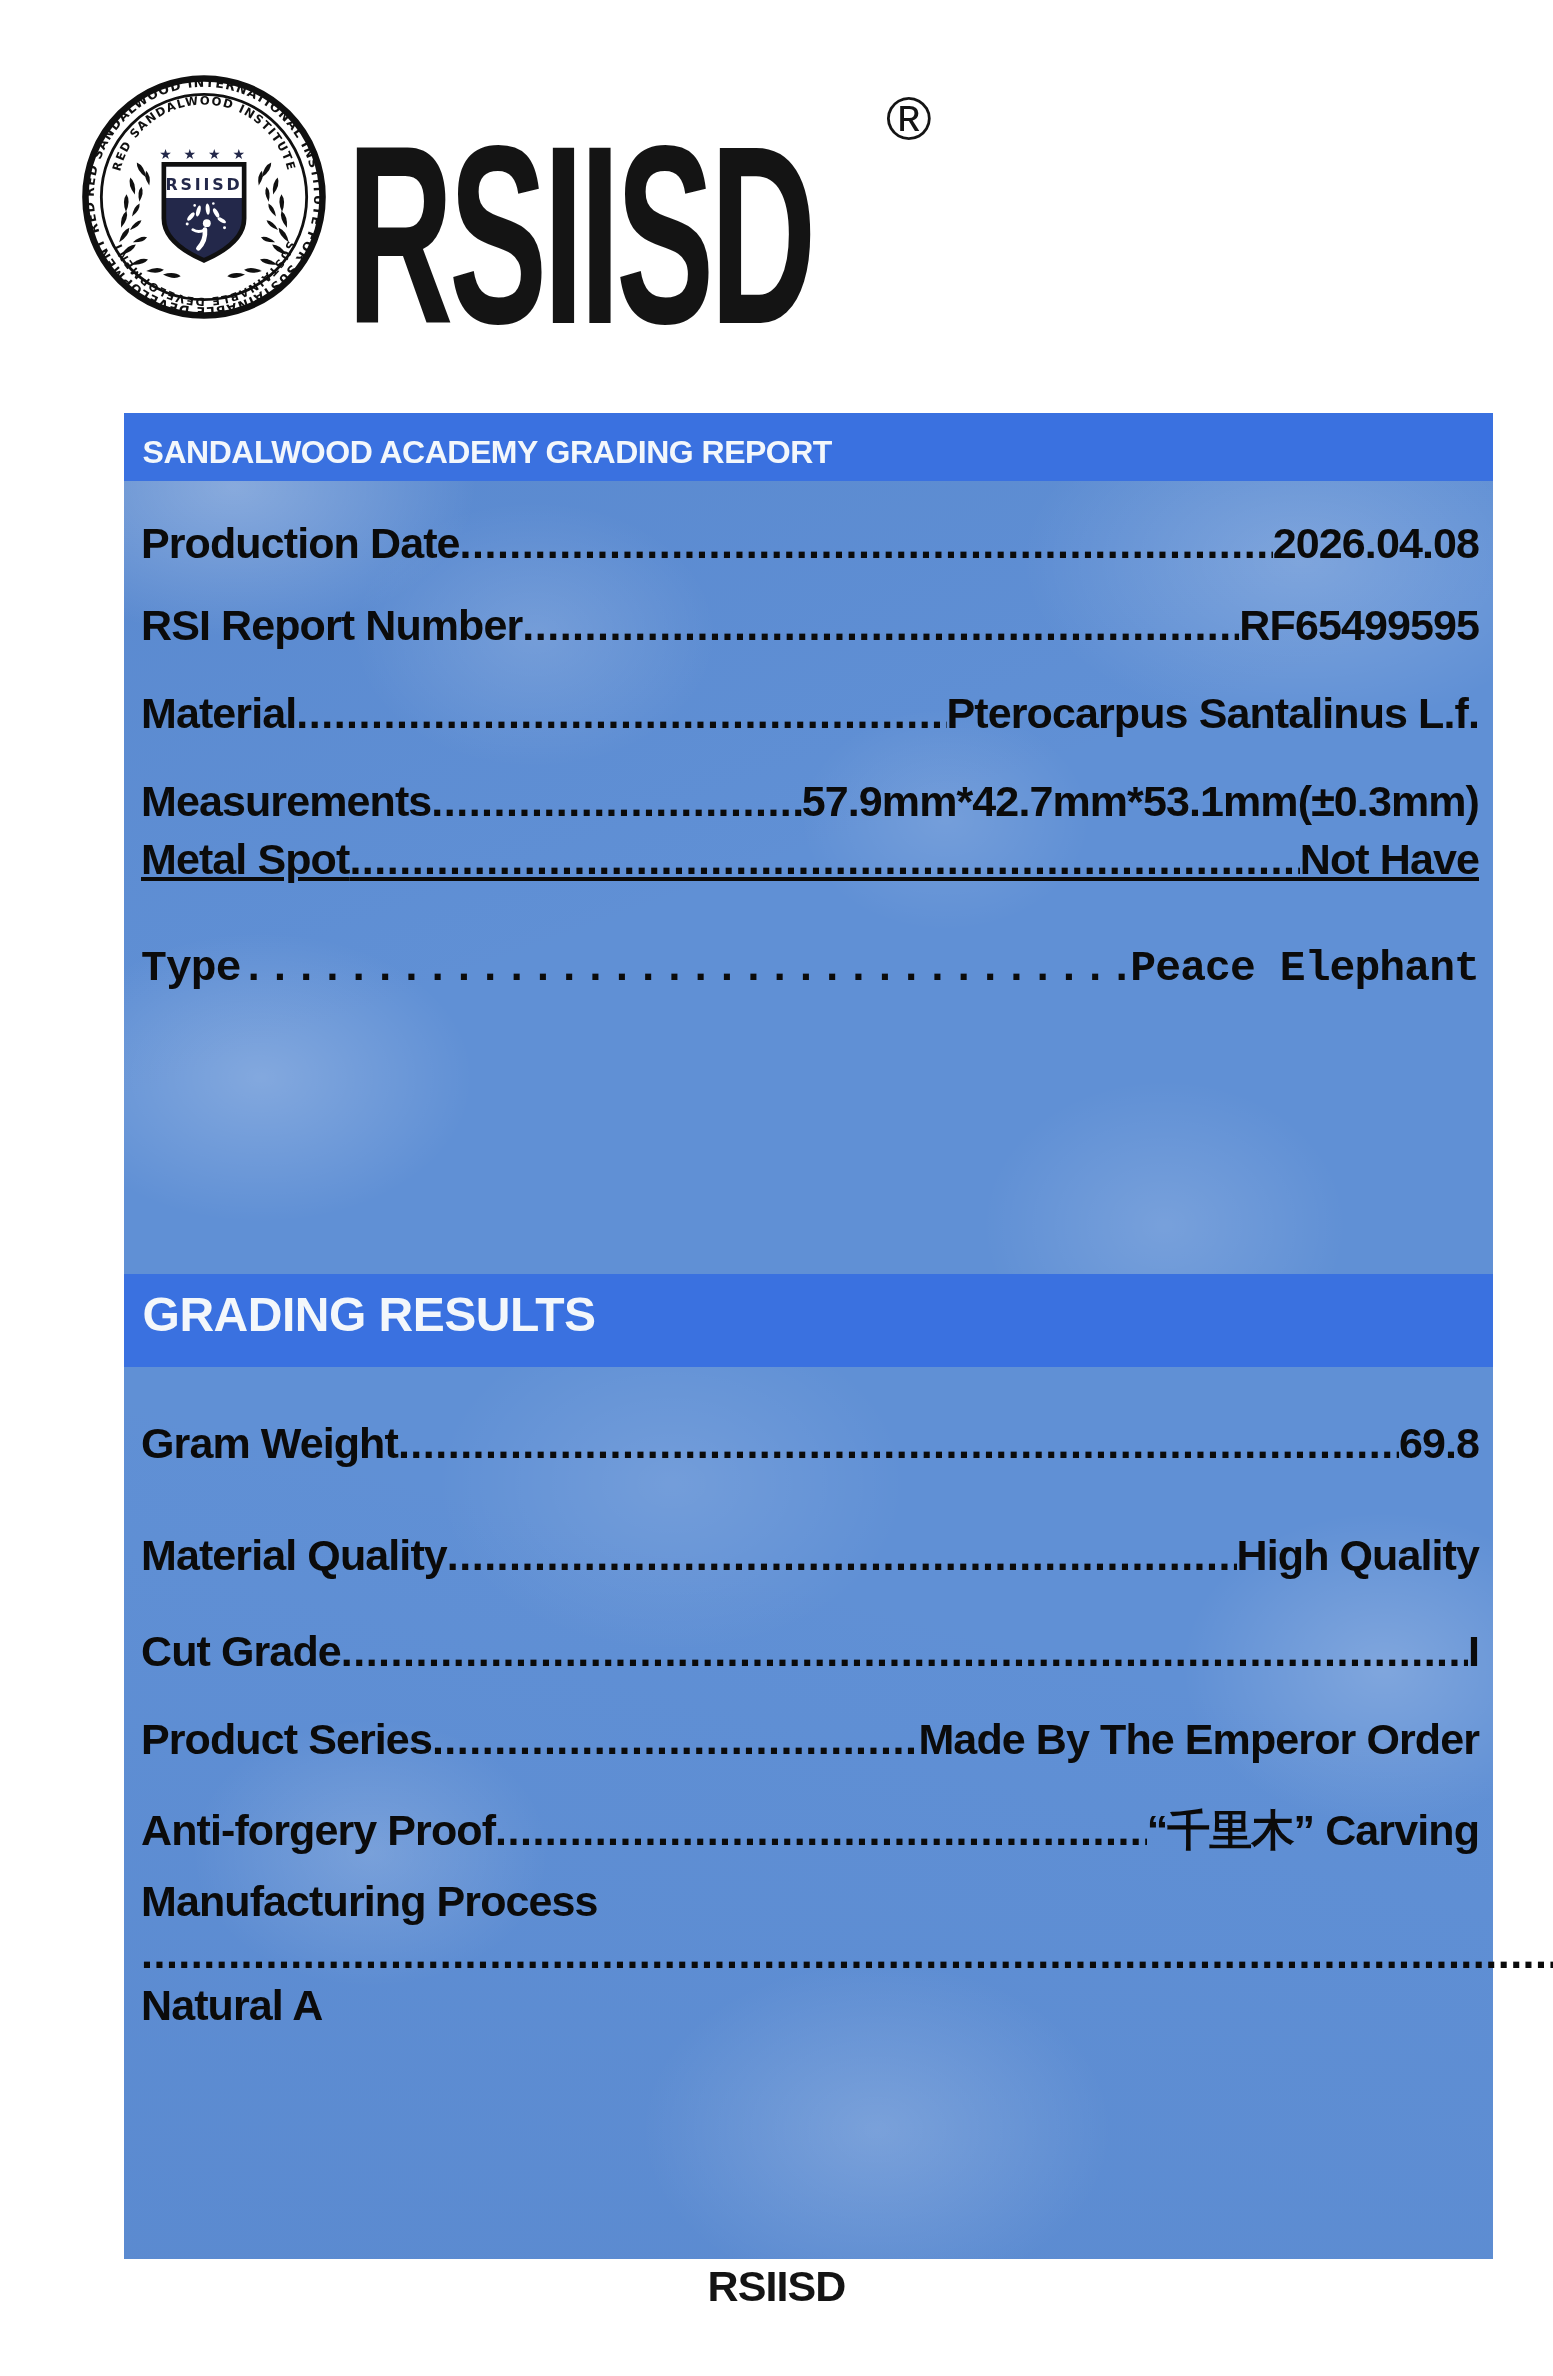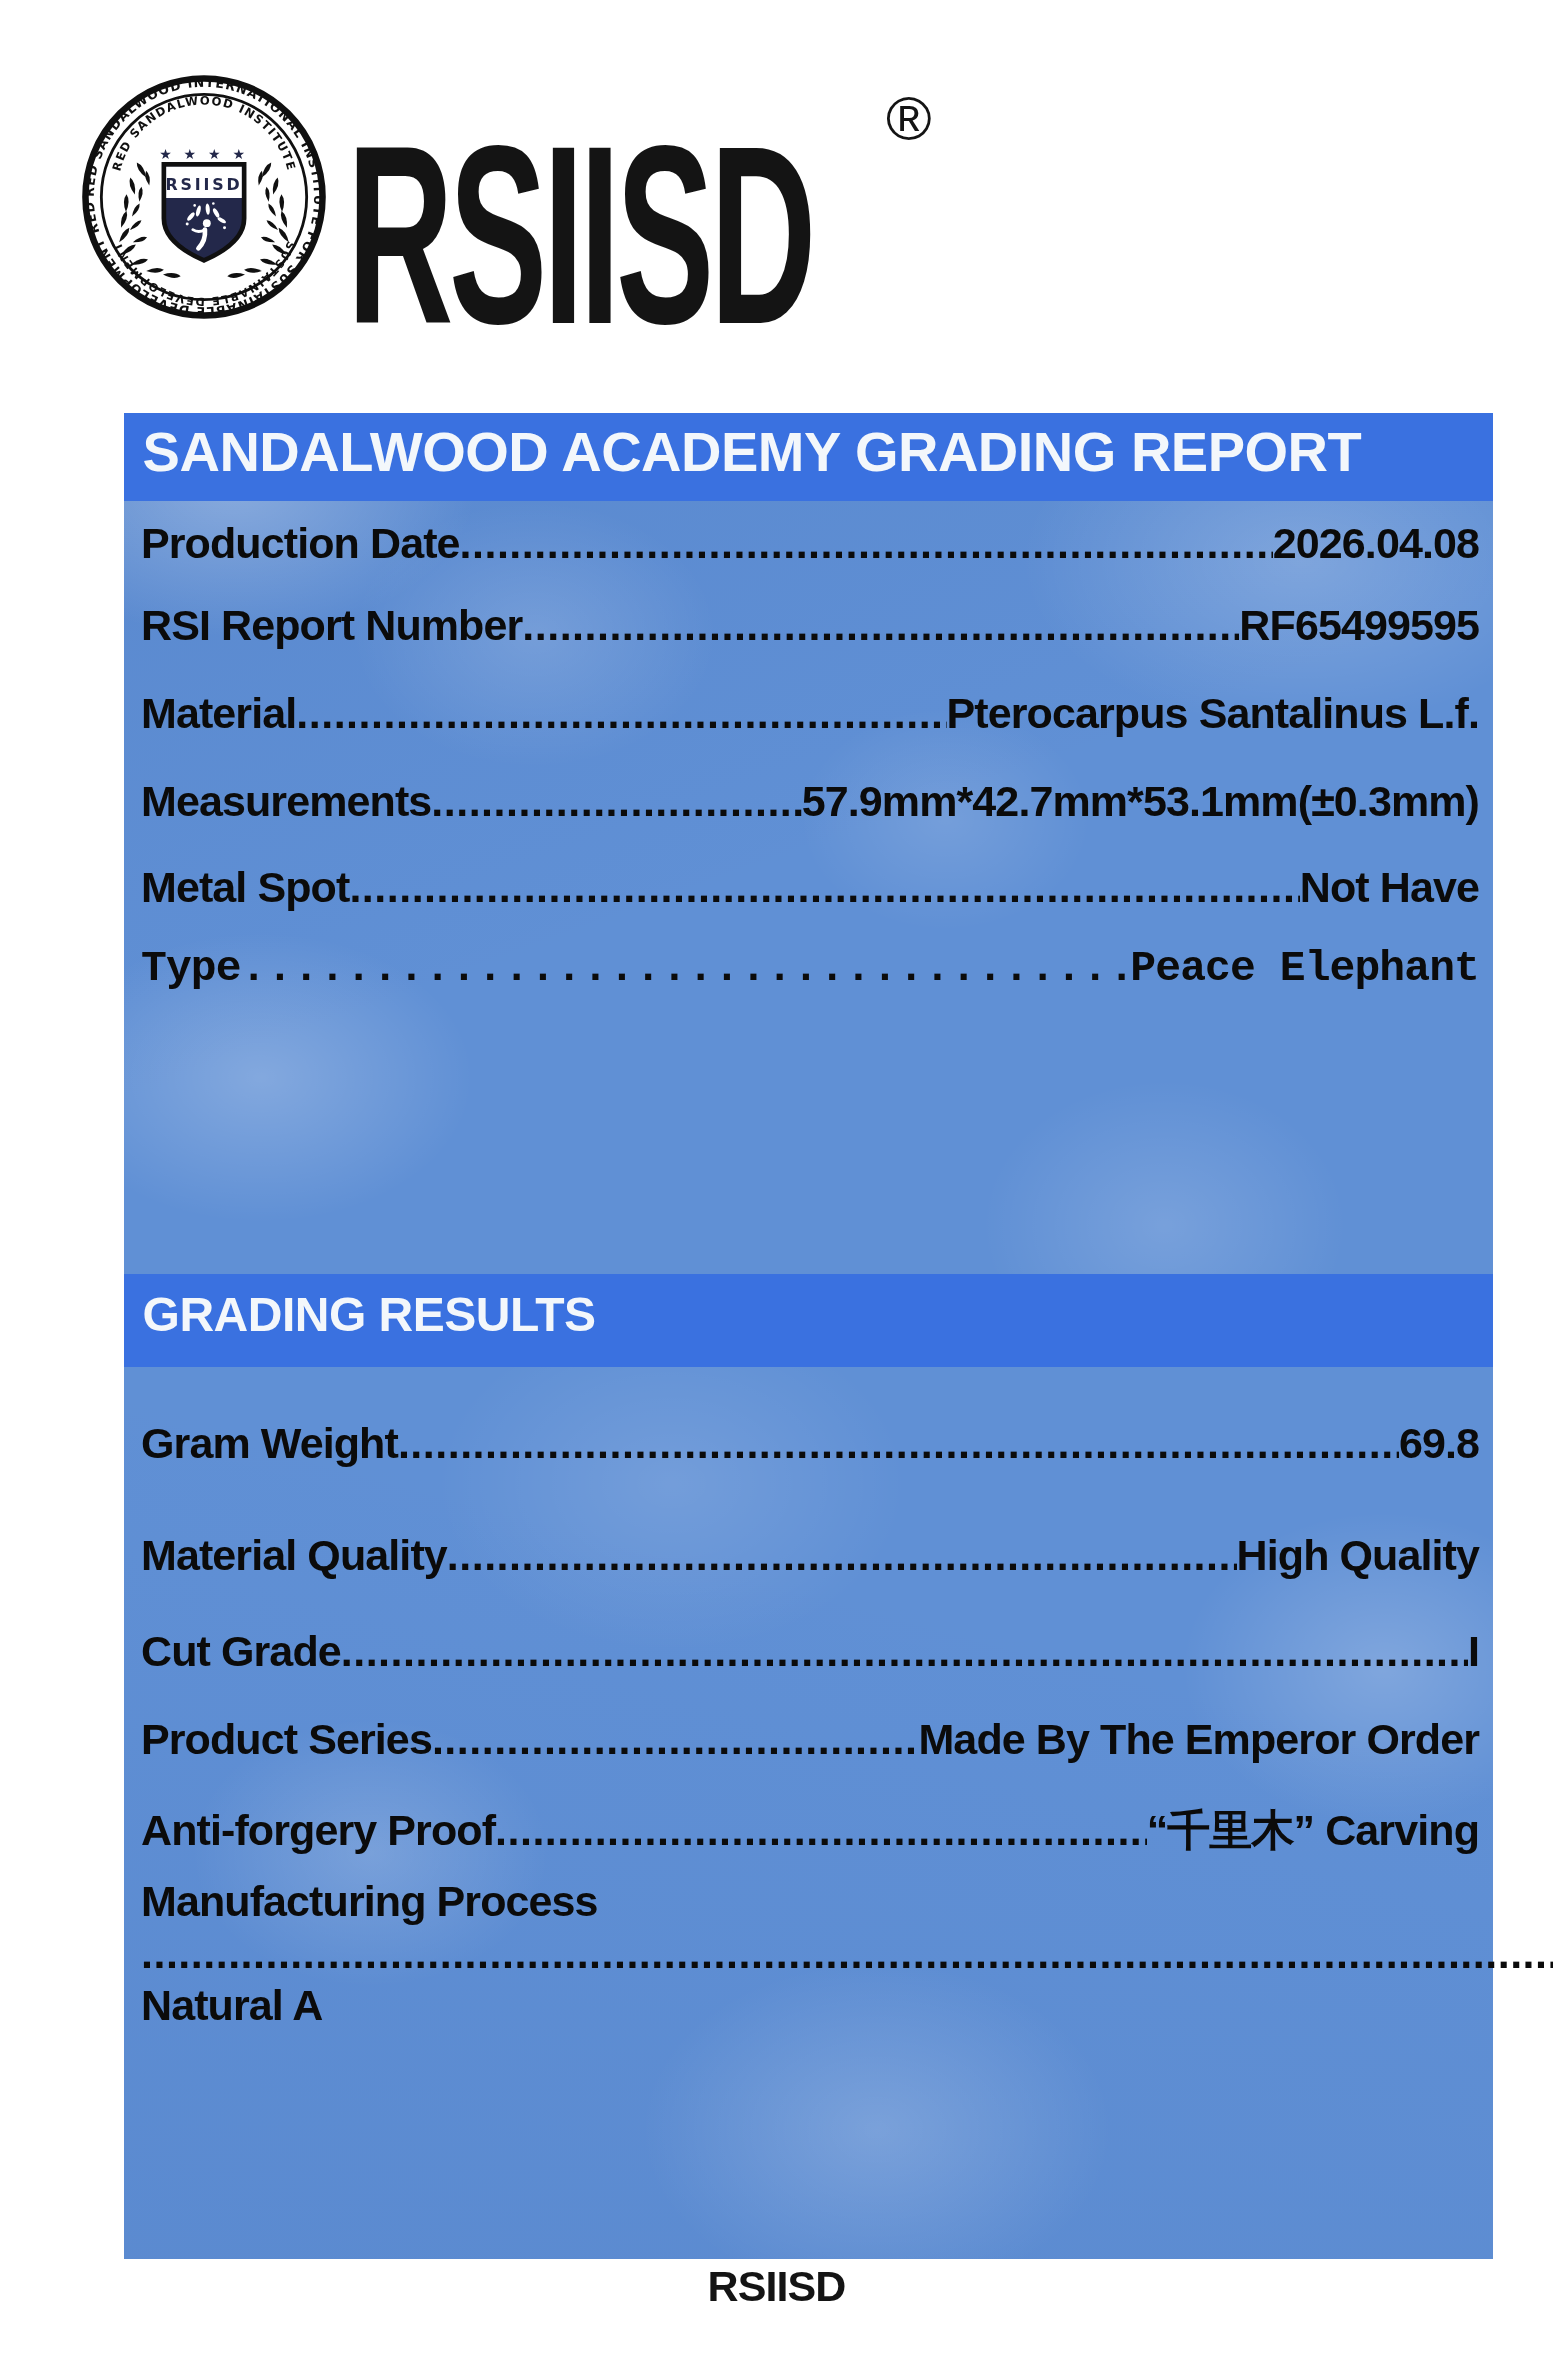--- a/index.html
+++ b/index.html
@@ -32,37 +32,37 @@
       radial-gradient(336px 261px at 92% 68%, rgba(255,255,255,.20), rgba(255,255,255,0) 60%),
       radial-gradient(298px 224px at 18% 78%, rgba(255,255,255,.17), rgba(255,255,255,0) 60%),
       radial-gradient(392px 280px at 55% 93%, rgba(255,255,255,.18), rgba(255,255,255,0) 60%),
       linear-gradient(160deg, rgba(30,70,150,.10), rgba(30,70,150,0) 30%),
       linear-gradient(15deg,  rgba(30,70,150,.08), rgba(30,70,150,0) 40%);
   }
   .bar{
     position:absolute;left:0;right:0;background:#3a71e0;color:#f3f7fb;
     font-weight:700;letter-spacing:-0.5px;padding-left:18.6px;white-space:nowrap;
   }
-  .bar.s1{top:0;height:88px;line-height:78px;font-size:56px;}
+  .bar.s1{top:0;height:68px;line-height:78px;font-size:32px;}
   .bar.s2{top:861px;height:93px;line-height:81px;font-size:48px;}
   .row{
     position:absolute;left:0;right:0;display:flex;align-items:baseline;
     padding:0 14px 0 17px;color:#0b0b0b;font-weight:700;font-size:43px;
     letter-spacing:-0.9px;line-height:52px;
   }
   .row .lbl{white-space:nowrap;flex:0 0 auto;}
   .row .leader{flex:1 1 auto;overflow:hidden;white-space:nowrap;min-width:15px;}
   .row .leader::after{
     content:"................................................................................................................................................................................";
     letter-spacing:0.5px;
   }
   .row .val{white-space:nowrap;flex:0 0 auto;text-align:right;}
   
   .r1a{top:104px;} .r1b{top:186px;} .r1c{top:274px;}
-  .r1d{top:362px;} .r1e{top:448px;} .r1f{top:530px;font-family:Liberation Mono, monospace;}
+  .r1d{top:362px;} .r1e{top:420px;text-decoration:underline;} .r1f{top:530px;font-family:Liberation Mono, monospace;}
   
   .r2a{top:1004px;} .r2b{top:1116px;} .r2c{top:1212px;}
   .r2d{top:1300px;} .r2e{top:1391px;} .r2f{top:1462px;flex-direction:column;}
   
   .footer{
     position:absolute;top:2262px;left:0;width:100%;text-align:center;
     font-size:43px;font-weight:700;color:#141414;letter-spacing:-0.9px;
   }
   svg text{font-family:"DejaVu Sans","Liberation Sans",sans-serif;}
 </style>

